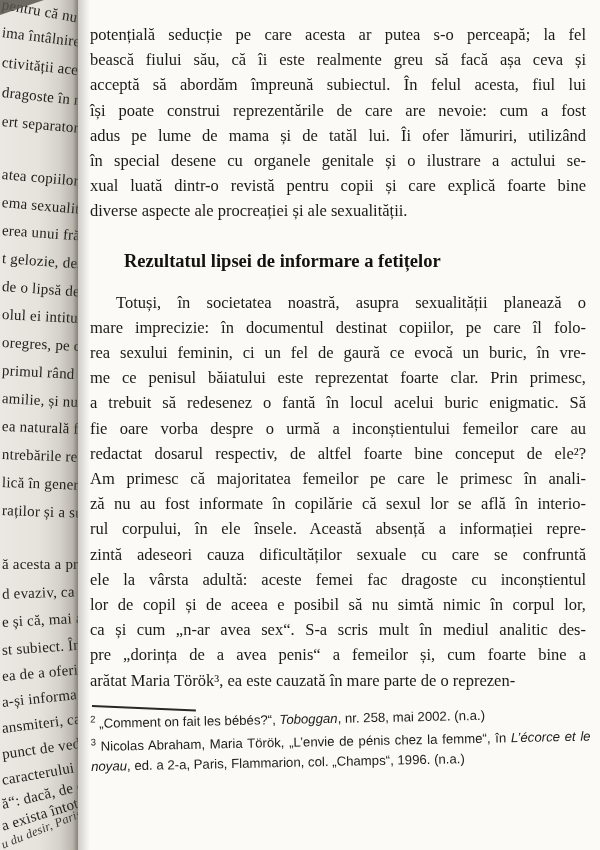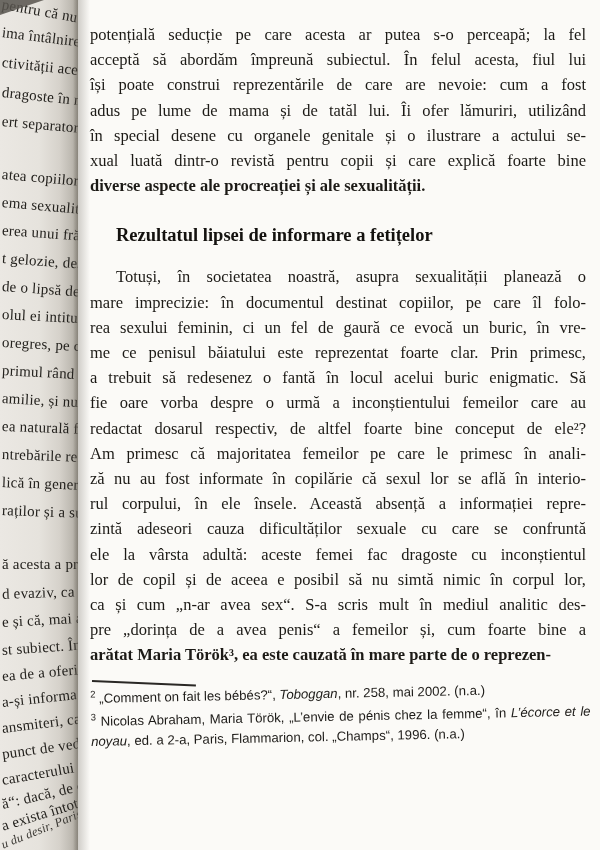--- a/index.html
+++ b/index.html
@@ -39,25 +39,25 @@
   
   .page{
     position:absolute;left:78px;top:8px;width:522px;height:850px;
     box-sizing:border-box;padding:14px 14px 0 12px;color:#1c1a16;
   }
   .line{
     font-size:16.5px;line-height:25.2px;
     text-align:justify;text-align-last:justify;
     color:#1c1a16;
   }
-  .line.last{text-align-last:left;font-weight:bold;}
+  .line.last{text-align-last:left;}
   .line.indent{text-indent:26px;}
   .heading{
     font-size:18.5px;font-weight:bold;color:#14120f;
-    margin:27px 0 18px 26px;
+    margin:27px 0 18px 34px;
   }
   .fn-rule{
     width:104px;height:0;border-top:2px solid #2a2825;
     margin:12px 0 7px 2px;
     transform:rotate(2.5deg);transform-origin:left center;
   }
   .footnotes{
     font-family:"Liberation Sans","DejaVu Sans",sans-serif;
     font-size:13.2px;line-height:20.5px;color:#1d1b18;
     width:500px;text-align:justify;
@@ -106,20 +106,21 @@
     <div class="spine-edge"></div>
     <div class="corner-dark"></div>
   </div>
 
   <div class="page-shadow"></div>
 
   <div class="page">
 
     <div class="bodytext">
       <div class="line">potențială seducție pe care acesta ar putea s-o perceapă; la fel</div>
+      <div class="line">bească fiului său, că îi este realmente greu să facă așa ceva și</div>
       <div class="line">acceptă să abordăm împreună subiectul. În felul acesta, fiul lui</div>
       <div class="line">își poate construi reprezentările de care are nevoie: cum a fost</div>
       <div class="line">adus pe lume de mama și de tatăl lui. Îi ofer lămuriri, utilizând</div>
       <div class="line">în special desene cu organele genitale și o ilustrare a actului se-</div>
       <div class="line">xual luată dintr-o revistă pentru copii și care explică foarte bine</div>
       <div class="line last">diverse aspecte ale procreației și ale sexualității.</div>
     </div>
 
     <div class="heading">Rezultatul lipsei de informare a fetițelor</div>
 

